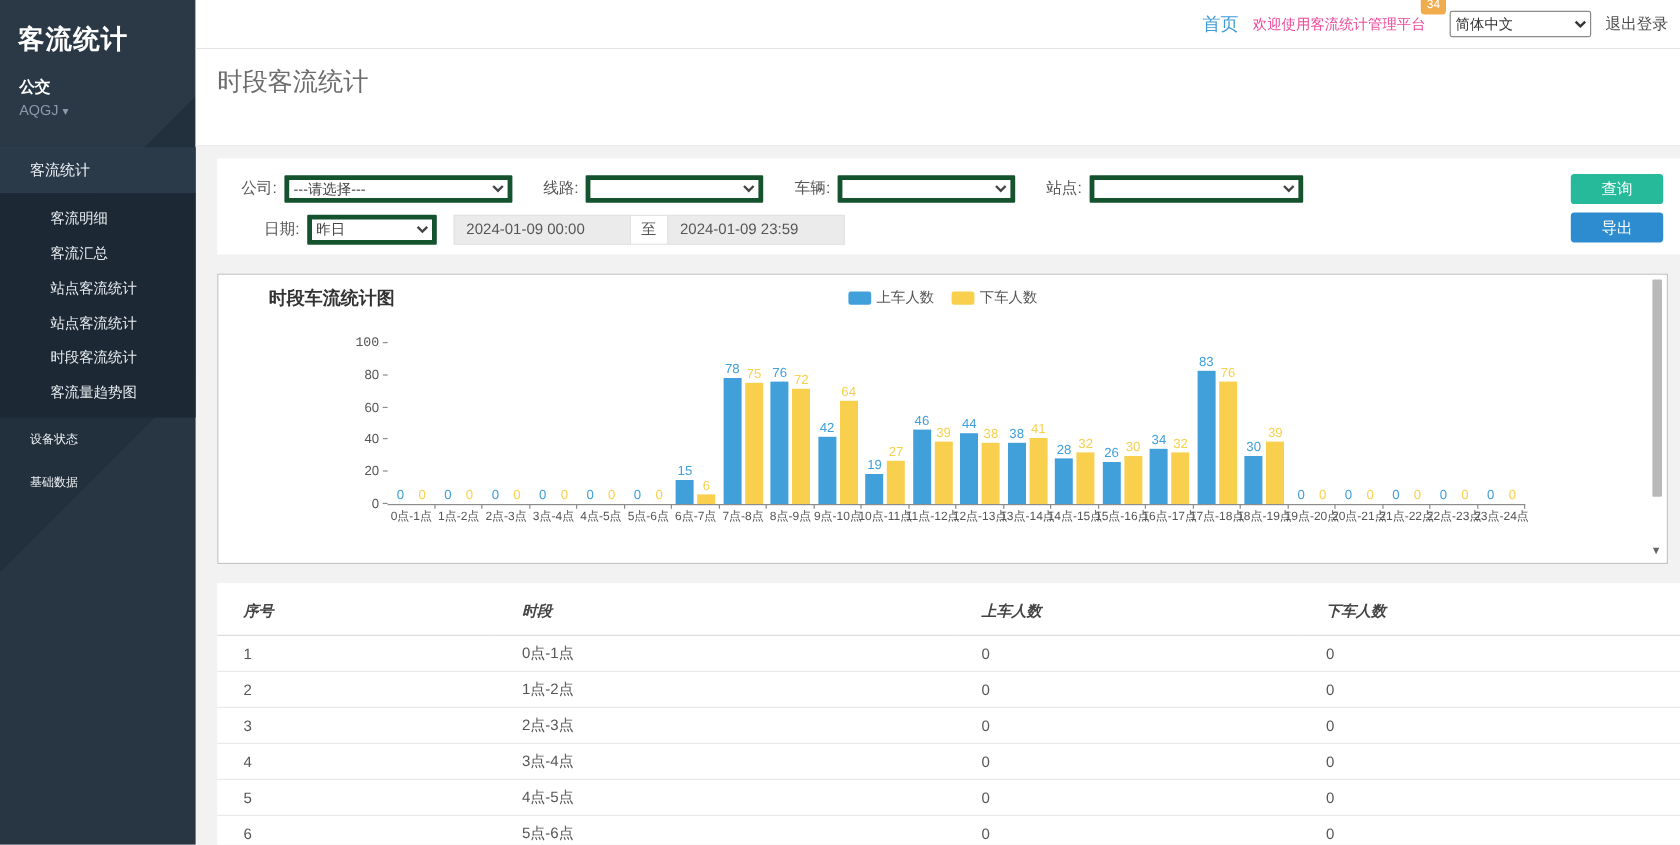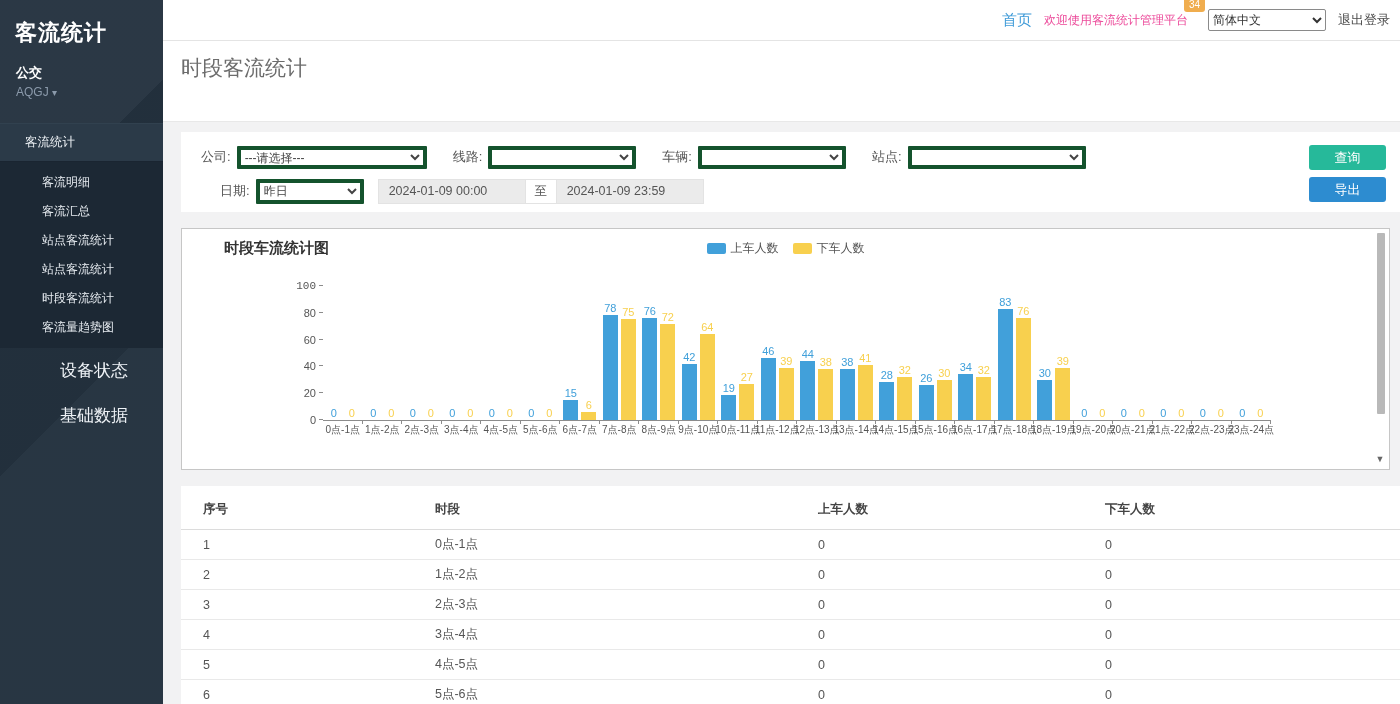--- a/index.html
+++ b/index.html
@@ -13,21 +13,21 @@
   }
   .logo { color:#fff; font-size:22px; font-weight:bold; padding:18px 0 0 15px; letter-spacing:1px; }
   .org { color:#fff; font-size:13px; font-weight:bold; padding:16px 0 0 16px; }
   .org-code { color:#8b9aab; font-size:12px; padding:3px 0 0 16px; }
   .org-code .caret { font-size:10px; color:#8b9aab; }
   .menu { margin-top:24px; border-top:1px solid #31414f; }
   .menu-parent { background:#2b3a48; color:#eef2f6; font-size:12.5px; padding:10px 0 10px 25px;
     border-bottom:1px solid #1a2531; cursor:pointer; }
   .submenu { background:#1c2834; padding:6px 0; }
   .submenu-item { color:#e8edf2; font-size:12px; padding:6px 0 6px 42px; cursor:pointer; }
-  .menu-item { color:#eef2f6; font-size:17px; padding:11px 0 11px 25px; cursor:pointer;text-align:center; }
+  .menu-item { color:#eef2f6; font-size:10px; padding:11px 0 11px 25px; cursor:pointer; }
 
   
   .main { position:absolute; left:163px; top:0; width:1237px; height:704px; }
 
   .topbar { height:41px; background:#fff; border-bottom:1px solid #e4e4e4;
     display:flex; align-items:center; justify-content:flex-end; padding-right:10px; gap:12px; }
   .home-link { color:#3f9bd8; font-size:15px; cursor:pointer; }
   .welcome { color:#ec4899; font-size:12px; }
   .lang-wrap { position:relative; margin-left:8px; }
   .badge { position:absolute; left:-24px; top:-12px; background:#f0ad4e; color:#fff; font-size:10px;
@@ -87,21 +87,21 @@
     font-size:10px; color:#555; white-space:nowrap; }
   .x-tick { position:absolute; bottom:-4px; right:0; width:1px; height:4px; background:#8c8c8c; }
   .vscrollbar { position:absolute; right:4px; top:4px; bottom:4px; width:10px; }
   .vthumb { position:absolute; top:0; right:0; width:8px; height:78%; background:#b9b9b9; border-radius:1px; cursor:pointer; }
   .varrow { position:absolute; bottom:0; right:0; width:10px; height:12px; color:#666; font-size:9px;
     text-align:center; line-height:12px; cursor:pointer; }
 
   
   .table-panel { position:absolute; left:18px; right:0; top:486px; background:#fff; padding-top:4px; }
   table { width:100%; border-collapse:collapse; }
-  th { text-align:left; font-size:12.5px; color:#444; padding:11px 0 11px 22px; border-bottom:1px solid #dcdcdc; }
+  th { text-align:left; font-size:12.5px; color:#444; padding:11px 0 11px 22px; border-bottom:1px solid #dcdcdc;font-style:italic; }
   td { font-size:12.5px; color:#555; padding:6px 0 6px 22px; border-bottom:1px solid #e9e9e9; height:26px; }
   col.c1 { width:232px; } col.c2 { width:383px; } col.c3 { width:287px; } col.c4 { width:auto; }
 </style>
 </head>
 <body>
 
 <div class="sidebar">
   <div class="logo">客流统计</div>
   <div class="org">公交</div>
   <div class="org-code">

